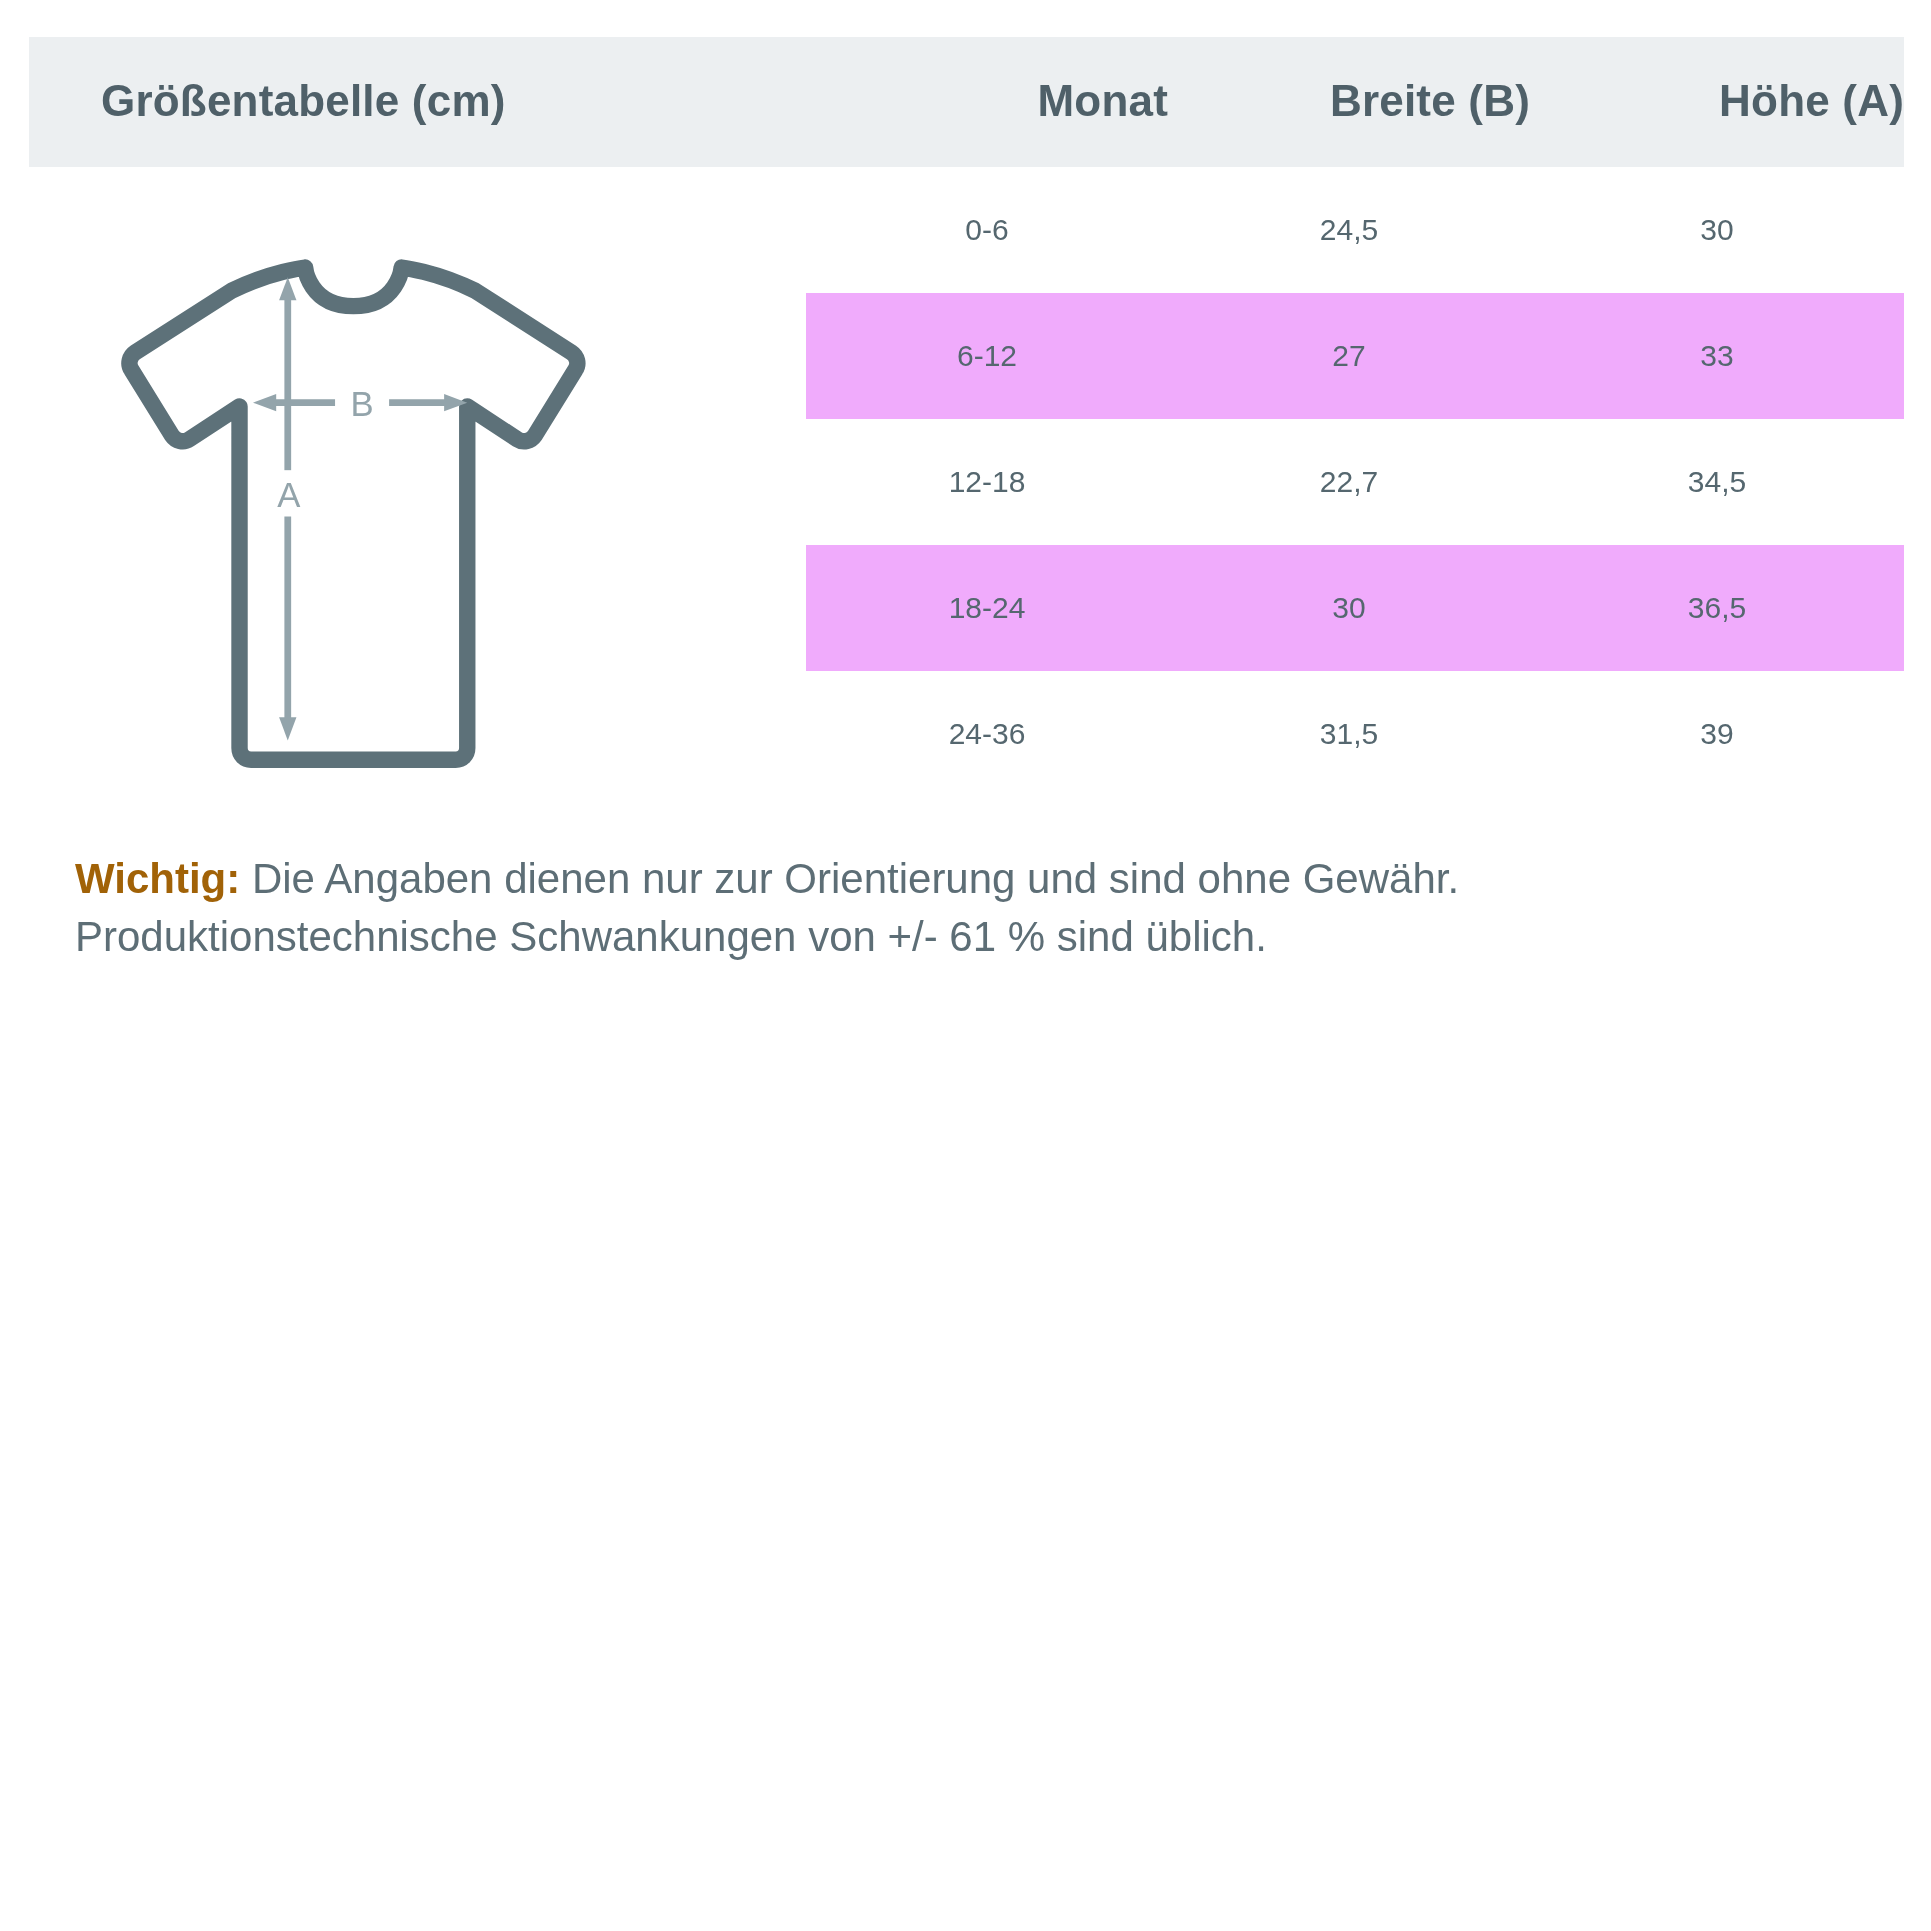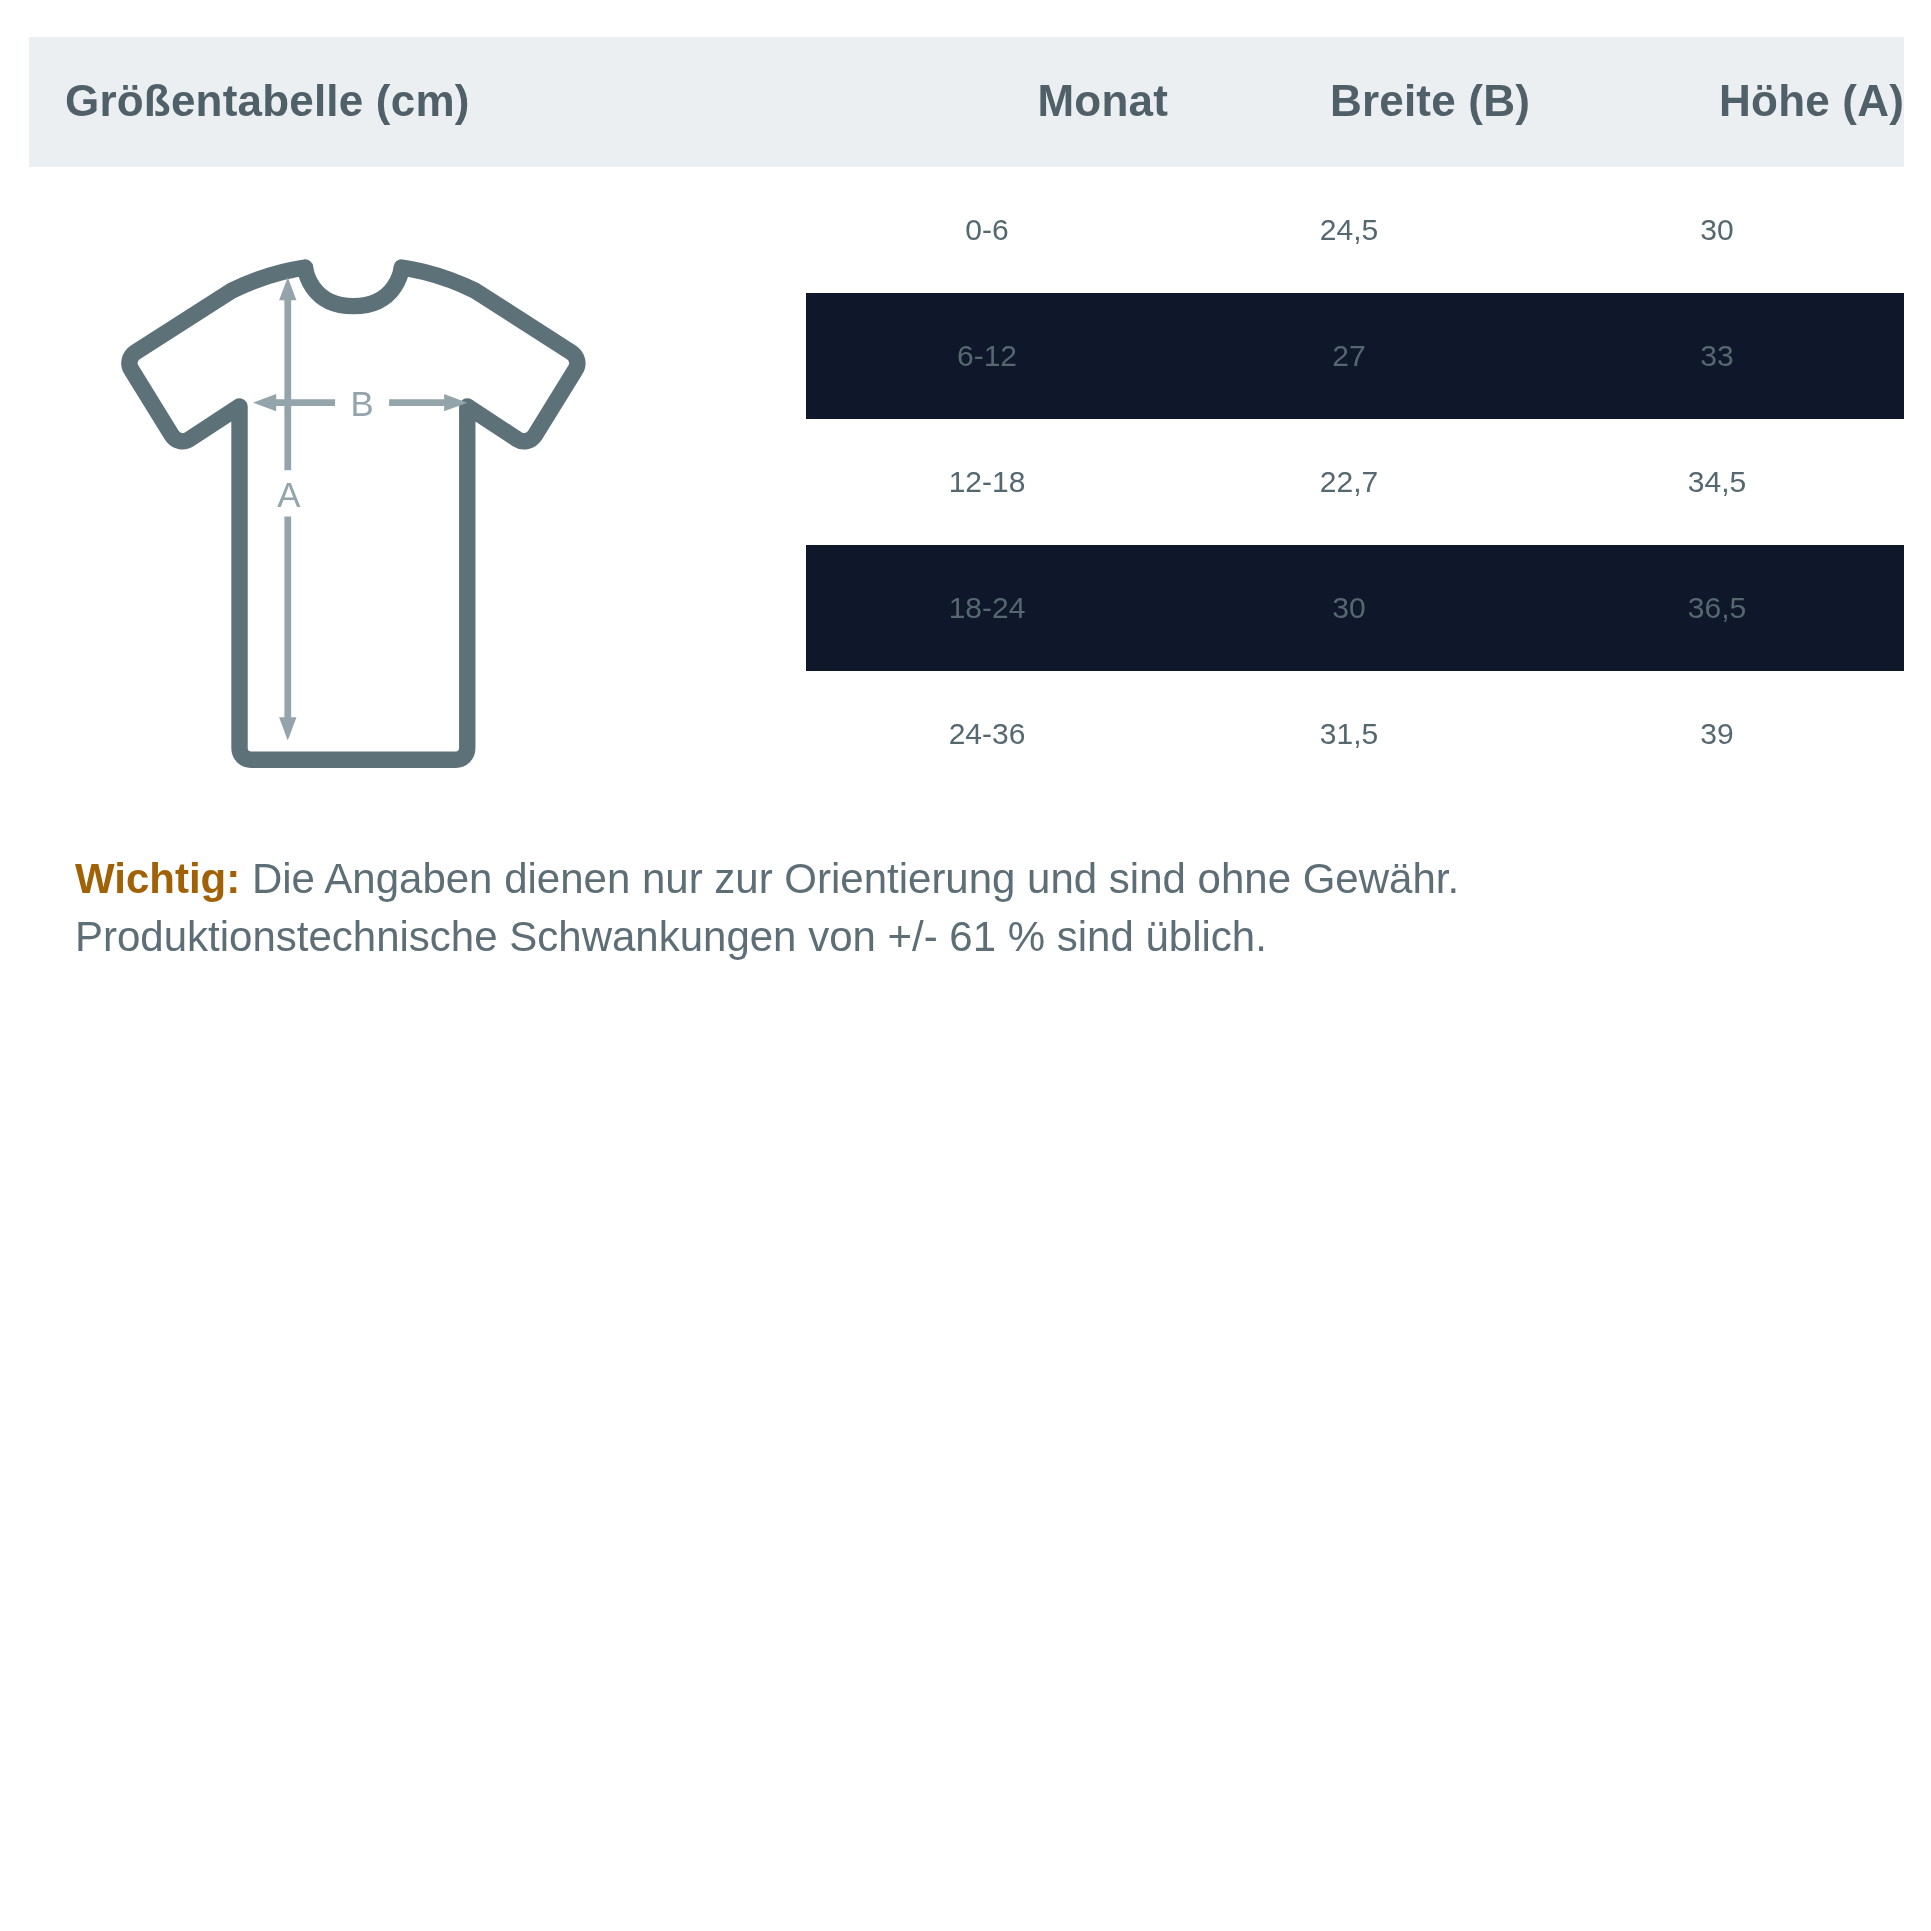--- a/index.html
+++ b/index.html
@@ -41,35 +41,35 @@
     font-size: 44px;
     font-weight: bold;
     color: #4f6069;
     padding: 39px 0 41px 0;
     text-align: right;
     vertical-align: middle;
     letter-spacing: 0.2px;
   }
   .size-table thead th.title-cell {
     text-align: left;
-    padding-left: 36px;
+    padding-left: 72px;
     font-size: 44px;
   }
 
   .size-table tbody td {
     font-size: 30px;
     color: #55676f;
     text-align: center;
     vertical-align: middle;
     padding: 0;
     height: 126px;
     font-weight: normal;
   }
   .size-table tbody tr.alt td {
-    background: #0f172a;
+    background: #f0abfc;
   }
   .size-table tbody td.shirt-cell {
     background: #ffffff;
     padding: 0;
   }
 
   .shirt-wrap {
     position: absolute;
     left: 116px;
     top: 246px;

